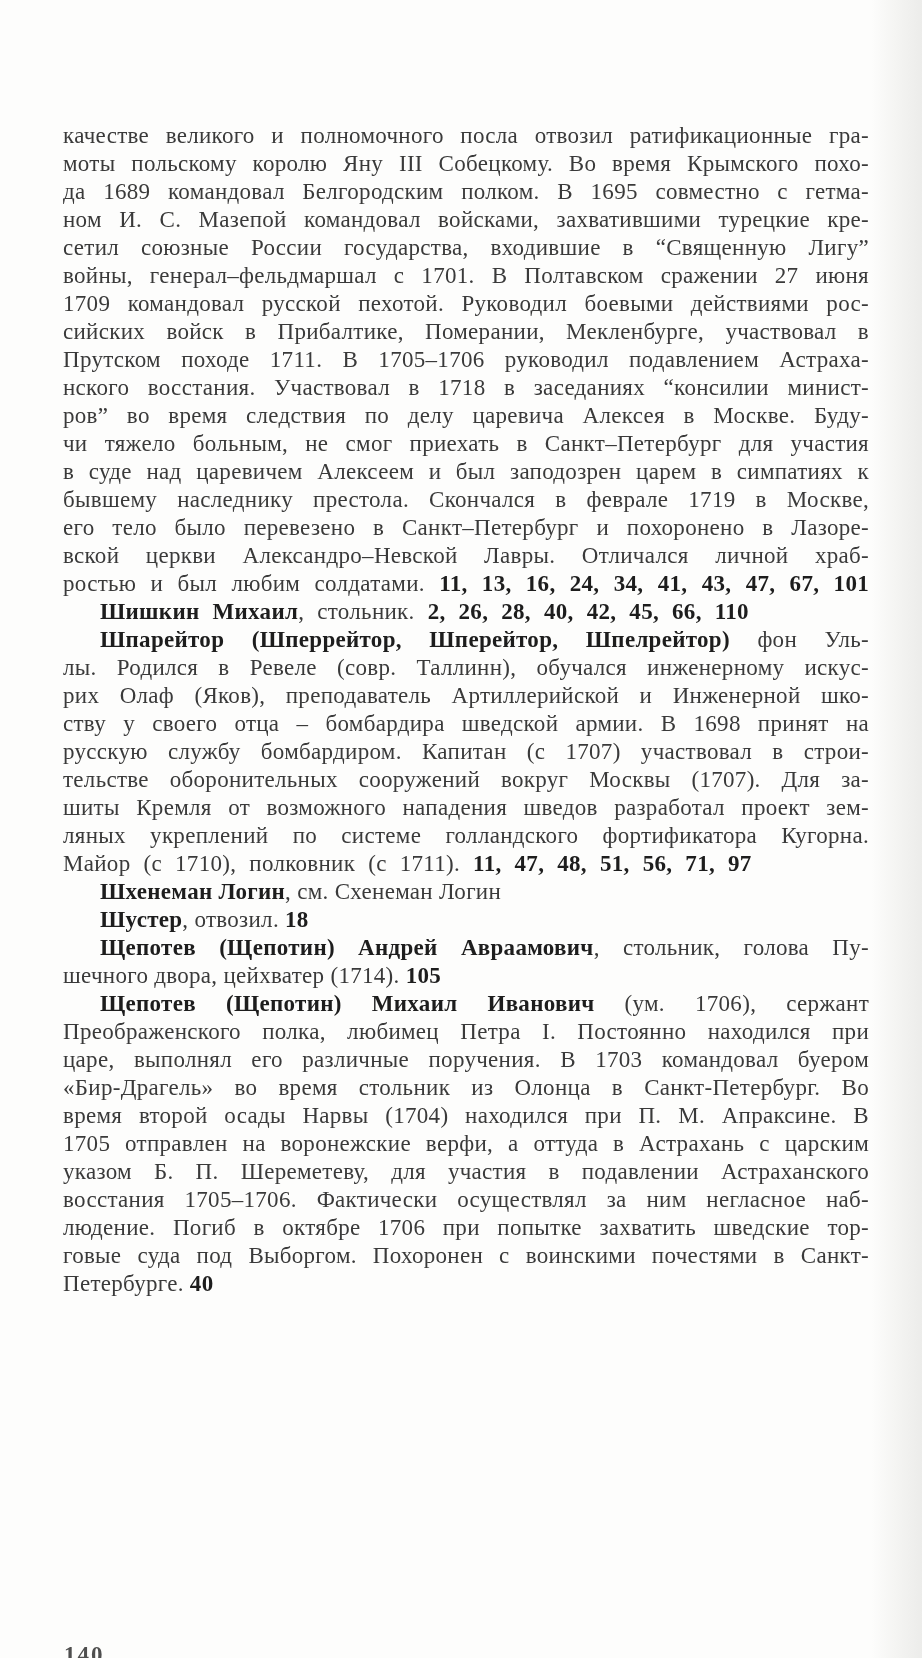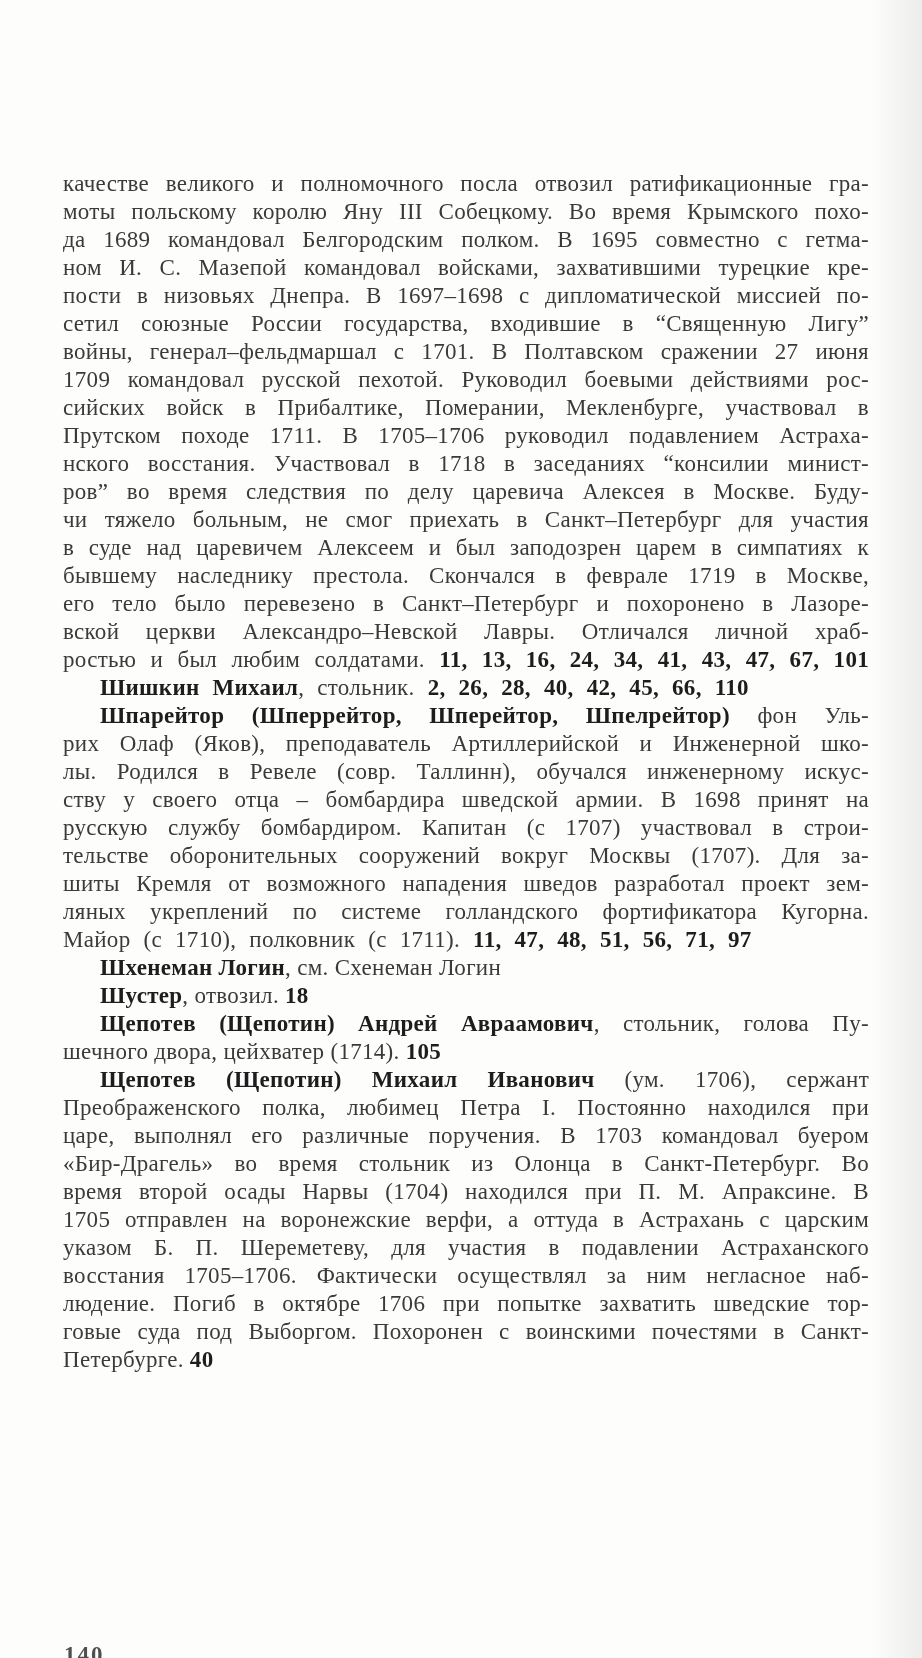--- a/index.html
+++ b/index.html
@@ -55,43 +55,42 @@
     font-size: 23px;
     color: #4e4e4e;
     letter-spacing: 2px;
     font-weight: bold;
   }
 </style>
 </head>
 <body style="background: rgb(253, 253, 252);">
 
 <div class="page">
-  <div class="text-block" style="color: rgb(58, 58, 58); margin-top: 48px;">
+  <div class="text-block" style="color: rgb(58, 58, 58);">
       <div class="line j"><span>качестве великого и полномочного посла отвозил ратификационные гра-</span></div>
       <div class="line j"><span>моты польскому королю Яну III Собецкому. Во время Крымского похо-</span></div>
       <div class="line j"><span>да 1689 командовал Белгородским полком. В 1695 совместно с гетма-</span></div>
       <div class="line j"><span>ном И. С. Мазепой командовал войсками, захватившими турецкие кре-</span></div>
-      <div class="line j"><span>пости в низовьях Днепра. В 1697–1698 с дипломатической миссией по-</span></div>
       <div class="line j"><span>сетил союзные России государства, входившие в “Священную Лигу”</span></div>
       <div class="line j"><span>войны, генерал–фельдмаршал с 1701. В Полтавском сражении 27 июня</span></div>
       <div class="line j"><span>1709 командовал русской пехотой. Руководил боевыми действиями рос-</span></div>
       <div class="line j"><span>сийских войск в Прибалтике, Померании, Мекленбурге, участвовал в</span></div>
       <div class="line j"><span>Прутском походе 1711. В 1705–1706 руководил подавлением Астраха-</span></div>
       <div class="line j"><span>нского восстания. Участвовал в 1718 в заседаниях “консилии минист-</span></div>
       <div class="line j"><span>ров” во время следствия по делу царевича Алексея в Москве. Буду-</span></div>
       <div class="line j"><span>чи тяжело больным, не смог приехать в Санкт–Петербург для участия</span></div>
       <div class="line j"><span>в суде над царевичем Алексеем и был заподозрен царем в симпатиях к</span></div>
       <div class="line j"><span>бывшему наследнику престола. Скончался в феврале 1719 в Москве,</span></div>
       <div class="line j"><span>его тело было перевезено в Санкт–Петербург и похоронено в Лазоре-</span></div>
       <div class="line j"><span>вской церкви Александро–Невской Лавры. Отличался личной храб-</span></div>
       <div class="line j"><span>ростью и был любим солдатами. </span><b>11, 13, 16, 24, 34, 41, 43, 47, 67, 101</b></div>
       <div class="line ind w"><b>Шишкин Михаил</b><span>, стольник. </span><b>2, 26, 28, 40, 42, 45, 66, 110</b></div>
       <div class="line j ind"><b>Шпарейтор (Шперрейтор, Шперейтор, Шпелрейтор)</b><span> фон Уль-</span></div>
+      <div class="line j"><span>лы. Родился в Ревеле (совр. Таллинн), обучался инженерному искус-</span></div>
       <div class="line j"><span>рих Олаф (Яков), преподаватель Артиллерийской и Инженерной шко-</span></div>
-      <div class="line j"><span>лы. Родился в Ревеле (совр. Таллинн), обучался инженерному искус-</span></div>
       <div class="line j"><span>ству у своего отца – бомбардира шведской армии. В 1698 принят на</span></div>
       <div class="line j"><span>русскую службу бомбардиром. Капитан (с 1707) участвовал в строи-</span></div>
       <div class="line j"><span>тельстве оборонительных сооружений вокруг Москвы (1707). Для за-</span></div>
       <div class="line j"><span>шиты Кремля от возможного нападения шведов разработал проект зем-</span></div>
       <div class="line j"><span>ляных укреплений по системе голландского фортификатора Кугорна.</span></div>
       <div class="line w"><span>Майор (с 1710), полковник (с 1711). </span><b>11, 47, 48, 51, 56, 71, 97</b></div>
       <div class="line ind"><b>Шхенеман Логин</b><span>, см. Схенеман Логин</span></div>
       <div class="line ind"><b>Шустер</b><span>, отвозил. </span><b>18</b></div>
       <div class="line j ind"><b>Щепотев (Щепотин) Андрей Авраамович</b><span>, стольник, голова Пу-</span></div>
       <div class="line"><span>шечного двора, цейхватер (1714). </span><b>105</b></div>

